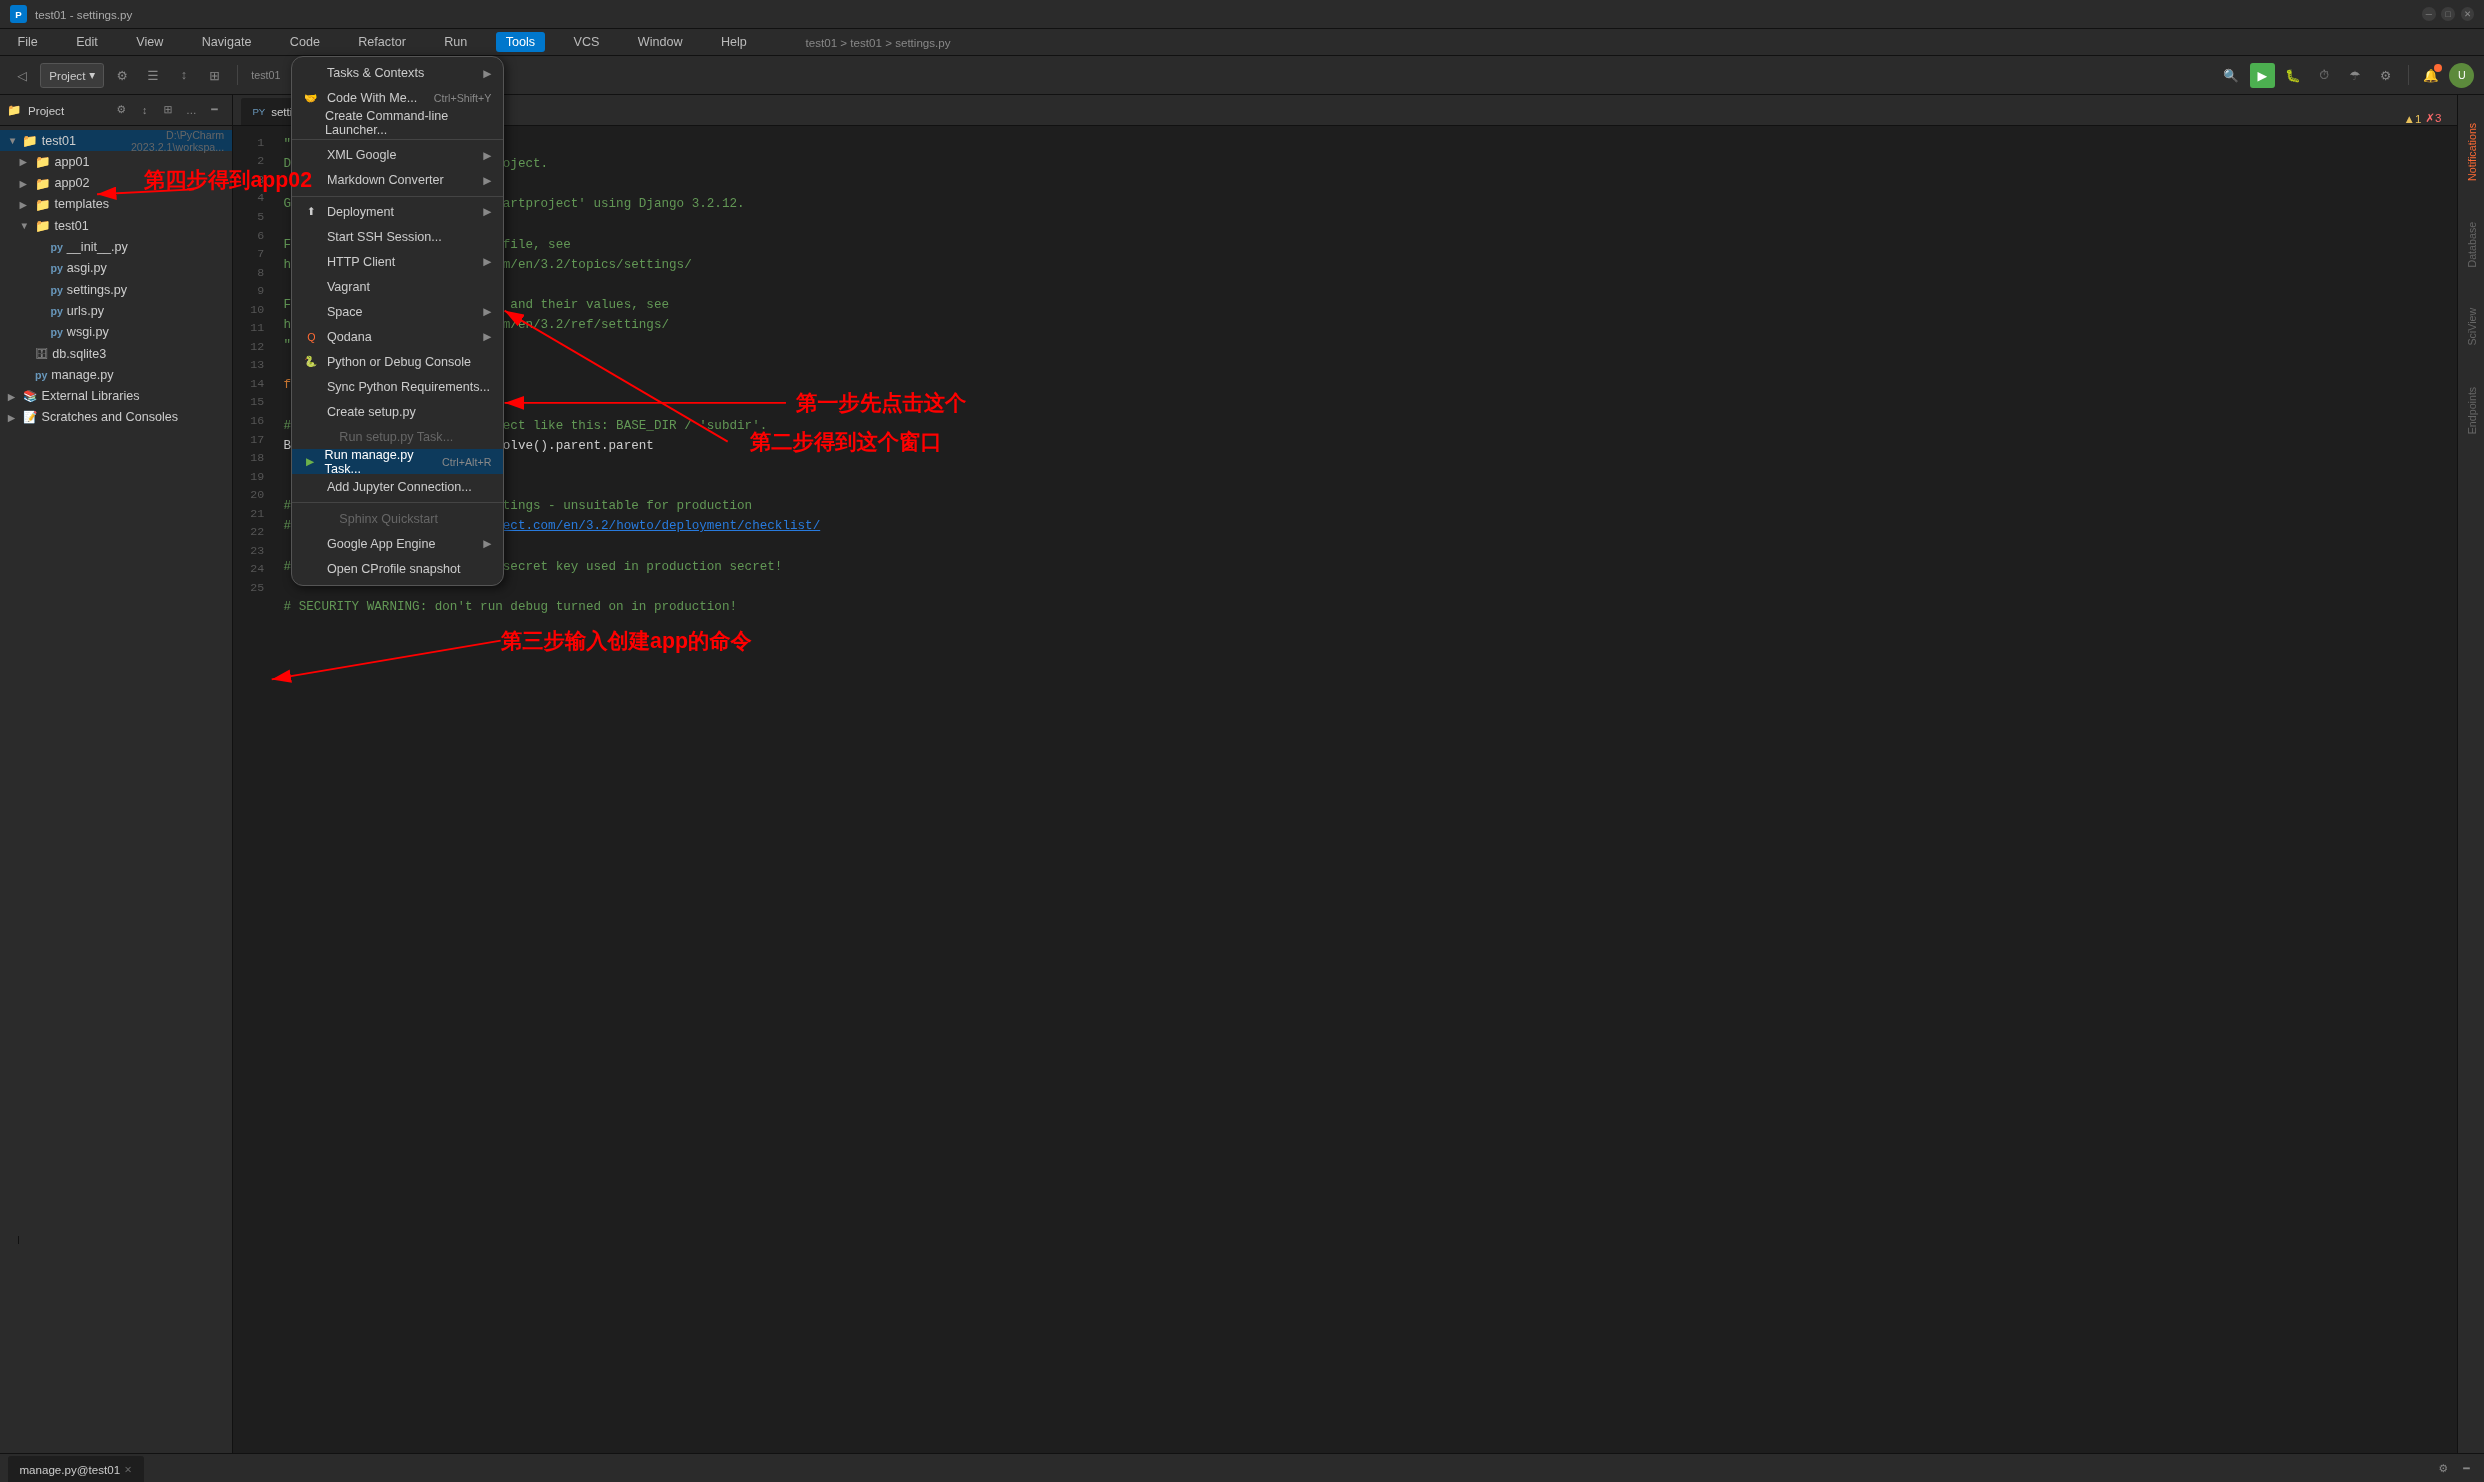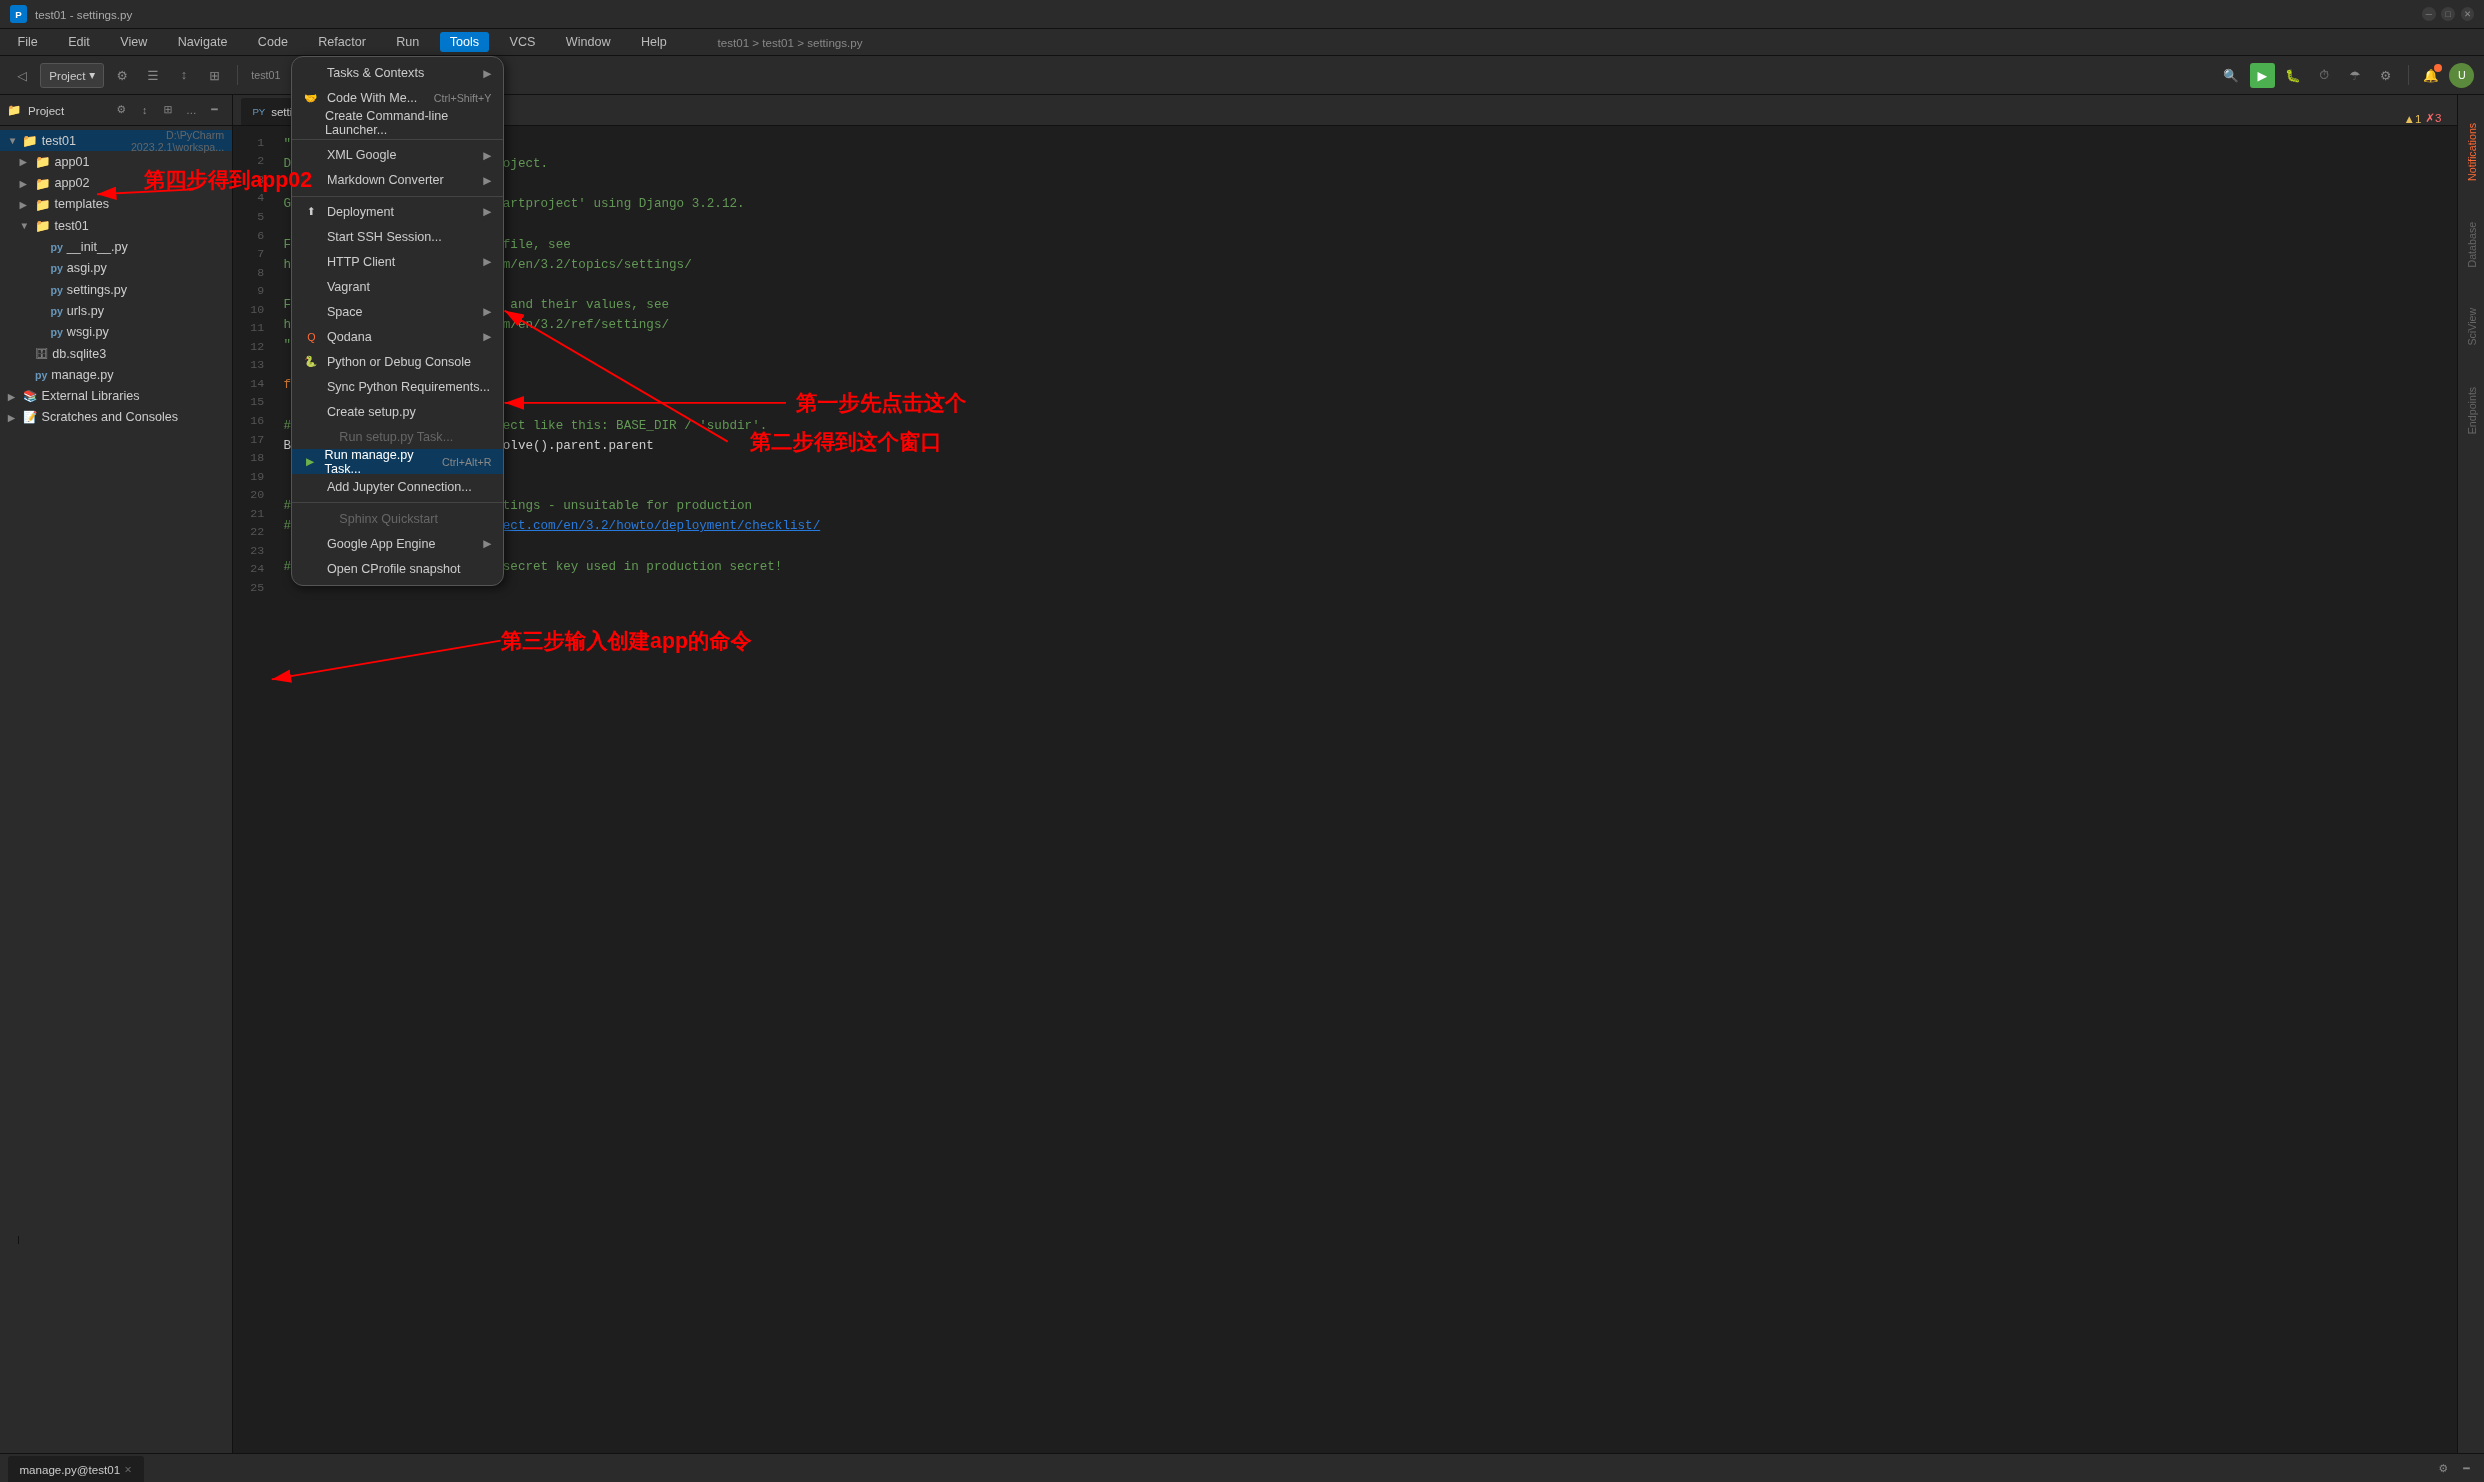--- a/index.html
+++ b/index.html
@@ -66,21 +66,21 @@
     .win-max { background: #3c3c3c; }
     .win-close { background: #3c3c3c; }
 
     
     #menu-bar {
       height: 27px;
       background: #2b2b2b;
       display: flex;
       align-items: center;
       padding: 0 7.8px;
-      gap: 11px;
+      gap: 19px;
       border-bottom: 1px solid #111;
       position: relative;
       z-index: 999;
     }
     .menu-item {
       padding: 2.9px 9.7px;
       color: #bbb;
       font-size: 12.6px;
       cursor: pointer;
       border-radius: 2.9px;
@@ -663,20 +663,21 @@
         <div class="code-line">&nbsp;</div>
         <div class="code-line code-comment"># Build paths inside the project like this: BASE_DIR / 'subdir'.</div>
         <div class="code-line">BASE_DIR = Path(__file__).resolve().parent.parent</div>
         <div class="code-line">&nbsp;</div>
         <div class="code-line">&nbsp;</div>
         <div class="code-line code-comment"># Quick-start development settings - unsuitable for production</div>
         <div class="code-line"><span class="code-comment"># See <span class="code-link">https://docs.djangoproject.com/en/3.2/howto/deployment/checklist/</span></span></div>
         <div class="code-line">&nbsp;</div>
         <div class="code-line code-comment"># SECURITY WARNING: keep the secret key used in production secret!</div>
         <div class="code-line">&nbsp;</div>
+        <div class="code-line code-comment"># SECURITY WARNING: don't run debug turned on in production!</div>
       </div>
     </div>
   </div>
 
   <div id="right-side-tabs">
     <div class="side-tab-btn" style="color:#ff6b35;">Notifications</div>
     <div class="side-tab-btn">Database</div>
     <div class="side-tab-btn">SciView</div>
     <div class="side-tab-btn">Endpoints</div>
   </div>

